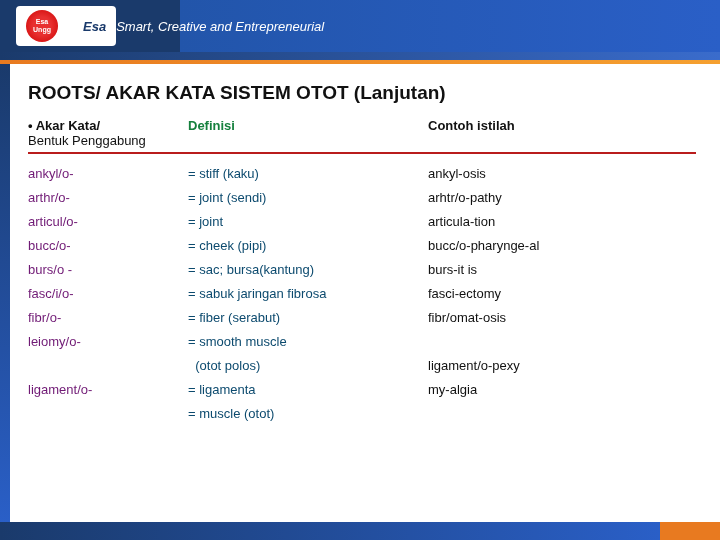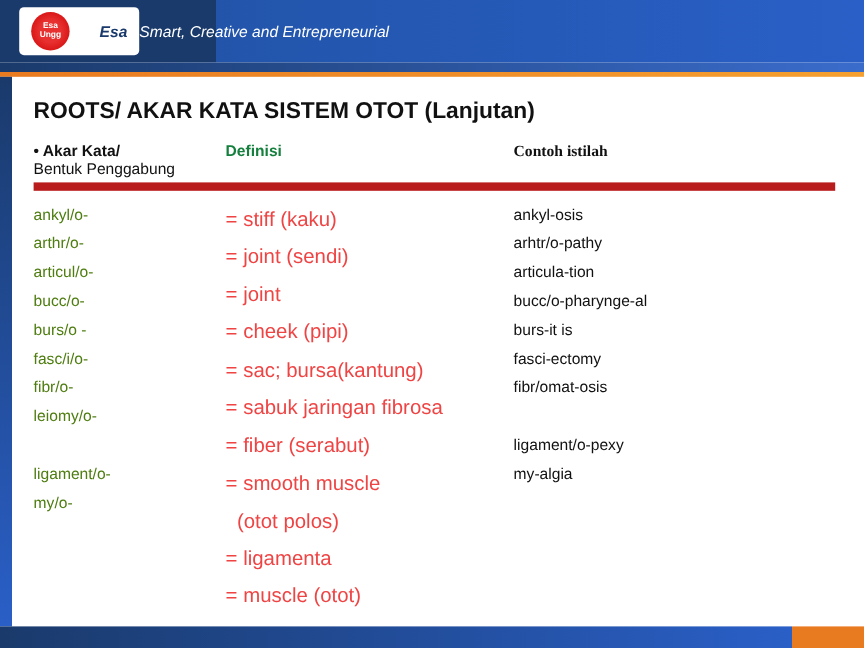--- a/index.html
+++ b/index.html
@@ -81,21 +81,21 @@
       margin-bottom: 14px;
     }
 
     
     .table-container {
       width: 100%;
     }
 
     .col-headers {
       display: flex;
-      border-bottom: 7px solid #b91c1c;
+      border-bottom: 2px solid #b91c1c;
       padding-bottom: 4px;
       margin-bottom: 2px;
     }
 
     .col-akar {
       width: 160px;
       font-weight: bold;
       font-size: 13px;
       color: #111;
     }
@@ -103,45 +103,44 @@
       width: 240px;
       font-weight: bold;
       font-size: 13px;
       color: #15803d;
     }
     .col-contoh {
       flex: 1;
       font-weight: bold;
       font-size: 13px;
       color: #111;
-      font-family: Liberation Serif, serif;
     }
 
     .col-sub {
       font-weight: normal;
       font-size: 13px;
       text-align: center;
     }
 
     .table-rows {
       display: flex;
       margin-top: 8px;
     }
 
     .col-left {
       width: 160px;
       font-size: 13px;
       line-height: 1.85;
-      color: #4d7c0f;
+      color: #701a75;
     }
     .col-middle {
       width: 240px;
-      font-size: 17px;
+      font-size: 13px;
       line-height: 1.85;
-      color: #ef4444;
+      color: #0c4a6e;
     }
     .col-right {
       flex: 1;
       font-size: 13px;
       line-height: 1.85;
       color: #111;
     }
 
     
     .bottom-area {
@@ -207,21 +206,20 @@
         <div>ankyl/o-</div>
         <div>arthr/o-</div>
         <div>articul/o-</div>
         <div>bucc/o-</div>
         <div>burs/o -</div>
         <div>fasc/i/o-</div>
         <div>fibr/o-</div>
         <div>leiomy/o-</div>
         <div>&nbsp;</div>
         <div>ligament/o-</div>
-        <div>my/o-</div>
       </div>
       <div class="col-middle">
         <div>= stiff (kaku)</div>
         <div>= joint (sendi)</div>
         <div>= joint</div>
         <div>= cheek (pipi)</div>
         <div>= sac; bursa(kantung)</div>
         <div>= sabuk jaringan fibrosa</div>
         <div>= fiber (serabut)</div>
         <div>= smooth muscle</div>

